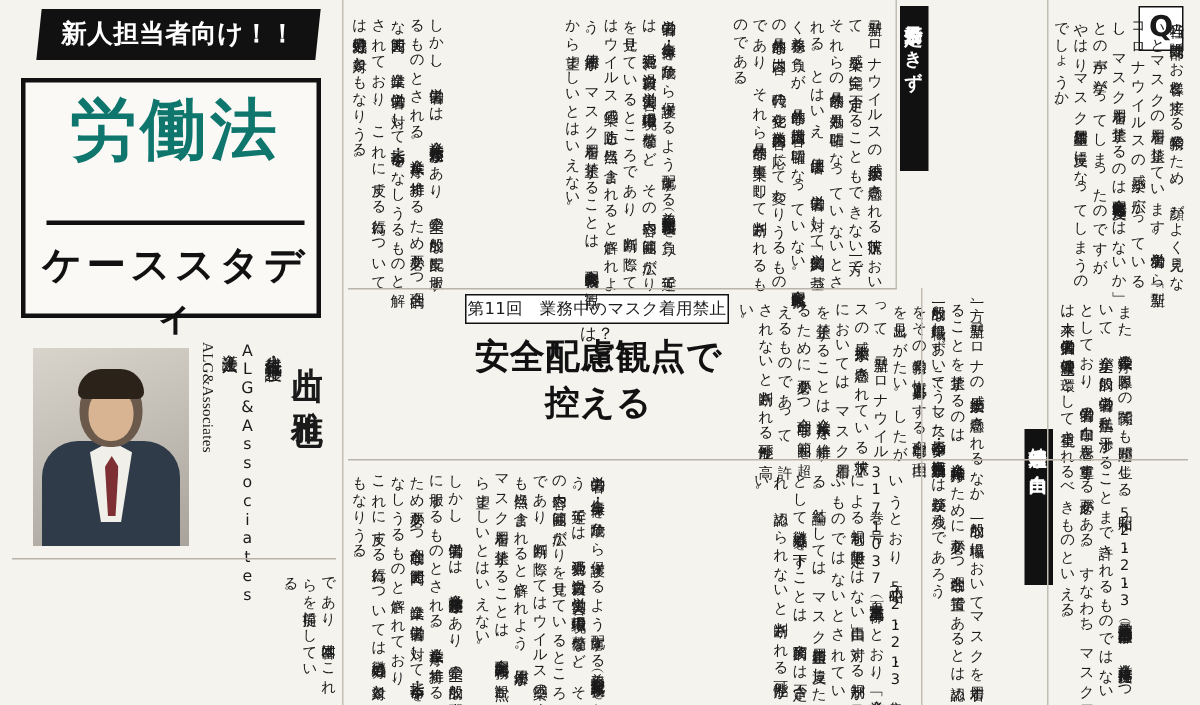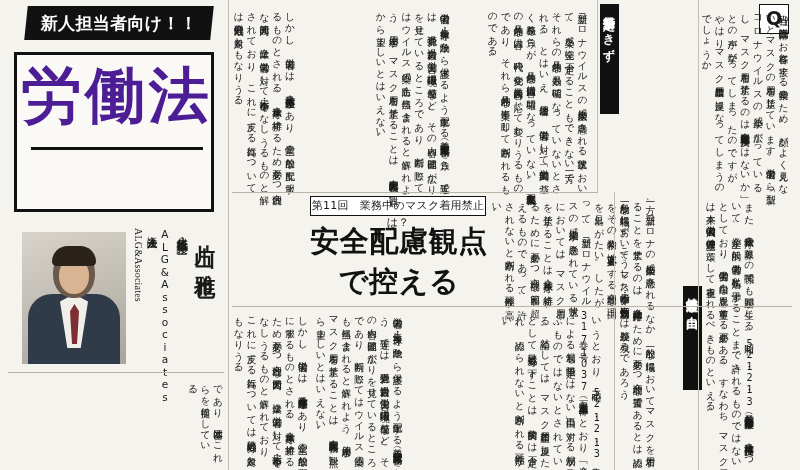--- a/index.html
+++ b/index.html
@@ -49,24 +49,24 @@
     position:absolute;left:14px;top:52px;width:200px;height:160px;
     border:3px solid #111;
     box-sizing:border-box;
     background:#faf9f6;
   }
   .title-main{
     position:absolute;left:0;top:10px;width:200px;
     text-align:center;
     font-family:"DejaVu Sans", sans-serif;
     font-weight:bold;
-    font-size:60px;
+    font-size:44px;
     letter-spacing:0.06em;
     line-height:1;
-    color:#4c1d95;
+    color:#0f766e;
   }
   .title-rule{
     position:absolute;left:14px;top:92px;width:172px;height:3px;background:#111;
   }
   .title-sub{
     position:absolute;left:0;top:104px;width:200px;
     text-align:center;
     font-family:"DejaVu Sans", sans-serif;
     font-weight:bold;
     font-size:26px;
@@ -128,21 +128,21 @@
   }
   .issue-bar{
     position:absolute;left:0;top:0;width:176px;height:20px;
     border:1.6px solid #111;box-sizing:border-box;background:#fff;
     font-family:"DejaVu Sans", sans-serif;
     font-size:11px;text-align:center;line-height:17px;letter-spacing:0.02em;
   }
   .center-h1{
     position:absolute;left:-2px;top:26px;width:182px;
     font-family:Liberation Mono, monospace;
-    font-weight:bold;font-size:29px;letter-spacing:0.02em;text-align:center;
+    font-weight:bold;font-size:23px;letter-spacing:0.02em;text-align:center;
     color:#111;
   }
   .center-h2{
     position:absolute;left:0;top:68px;width:176px;
     font-family:"DejaVu Sans", sans-serif;
     font-weight:bold;font-size:16.5px;letter-spacing:0.02em;text-align:center;
     color:#111;
   }
   
   .qbox{
@@ -183,20 +183,21 @@
 
   <div class="left-col">
 
     <div class="banner">
       <span>新人担当者向け！！</span>
     </div>
 
     <div class="title-box">
       <div class="title-main">労働法</div>
       <div class="title-rule"></div>
+      <div class="title-sub">ケーススタディ</div>
     </div>
 
     <div class="photo">
       <div class="bg"></div>
       <div class="body"></div>
       <div class="shirt"></div>
       <div class="tie"></div>
       <div class="head"></div>
       <div class="face"></div>
       <div class="hair"></div>

